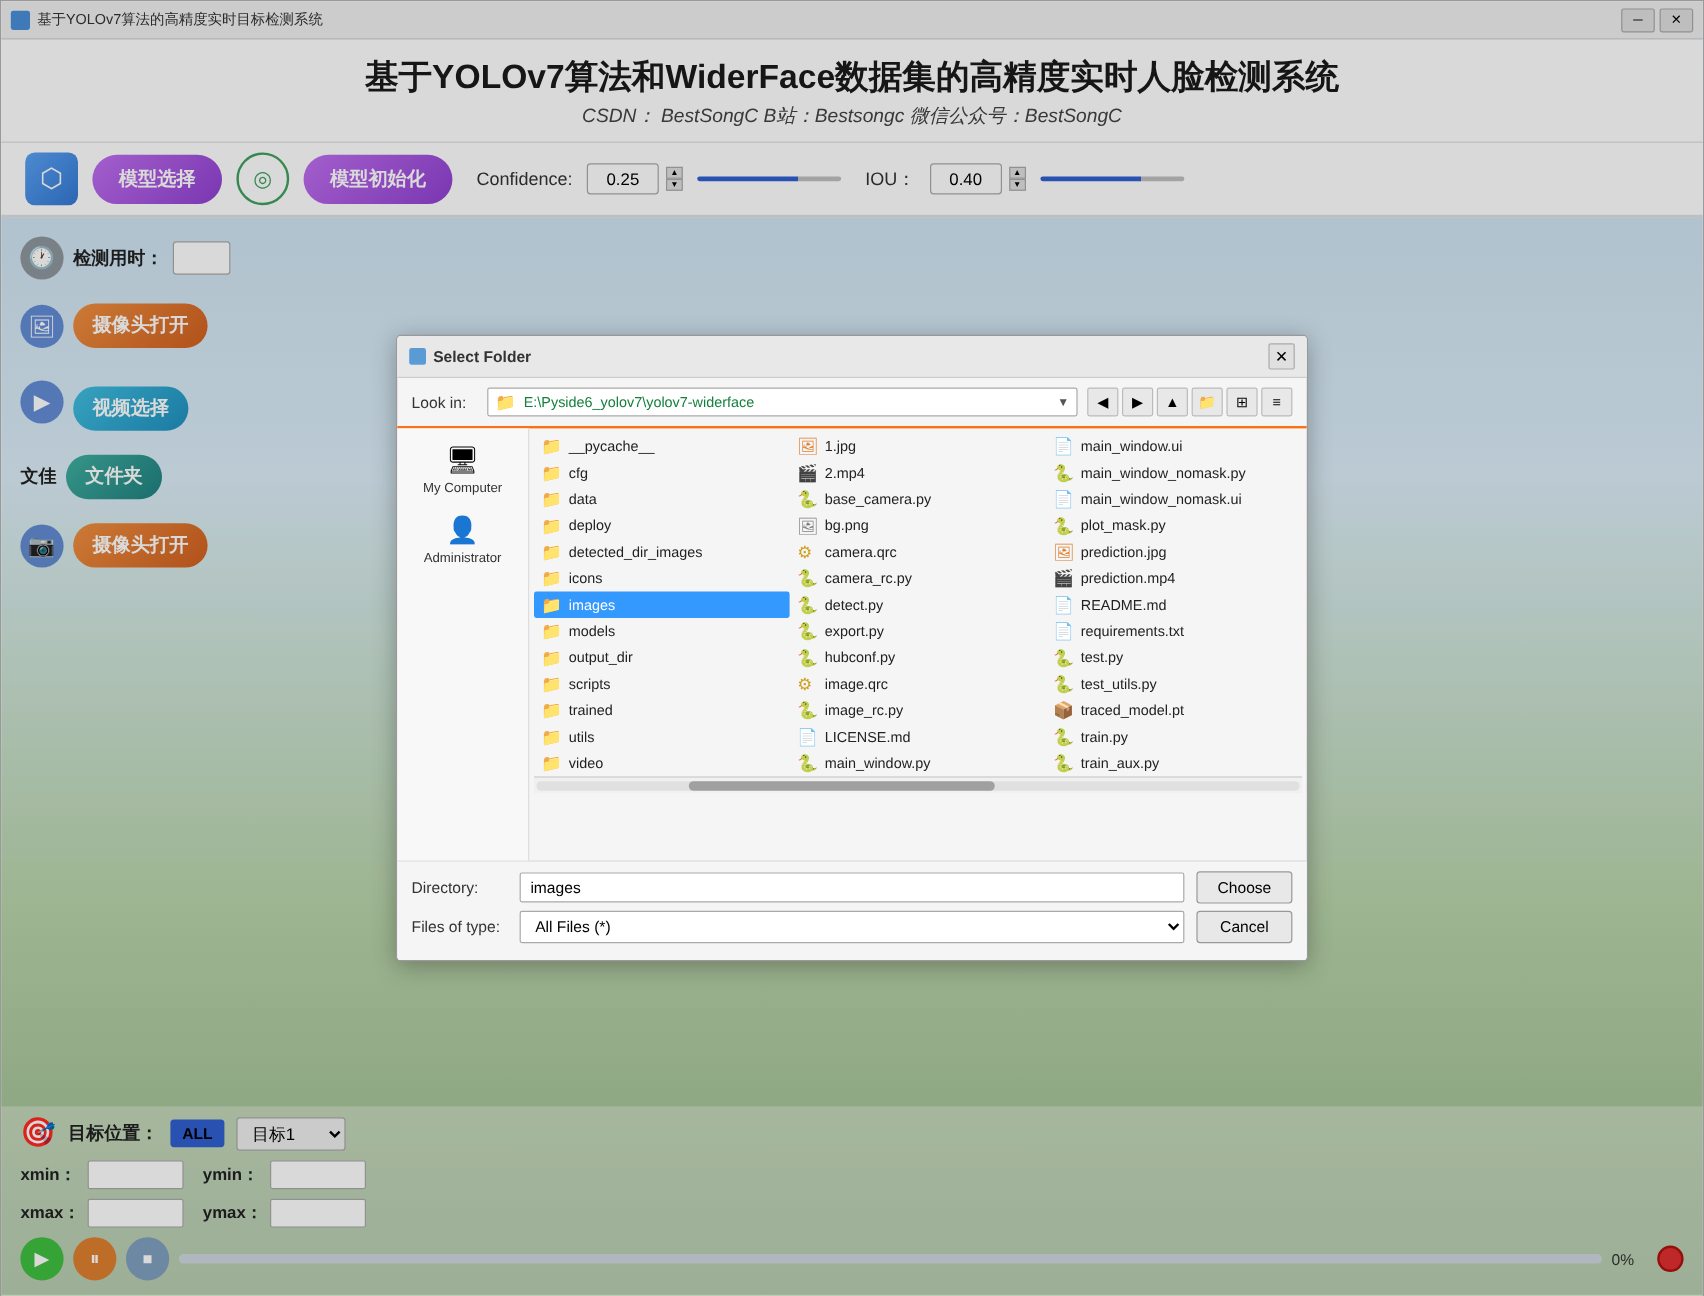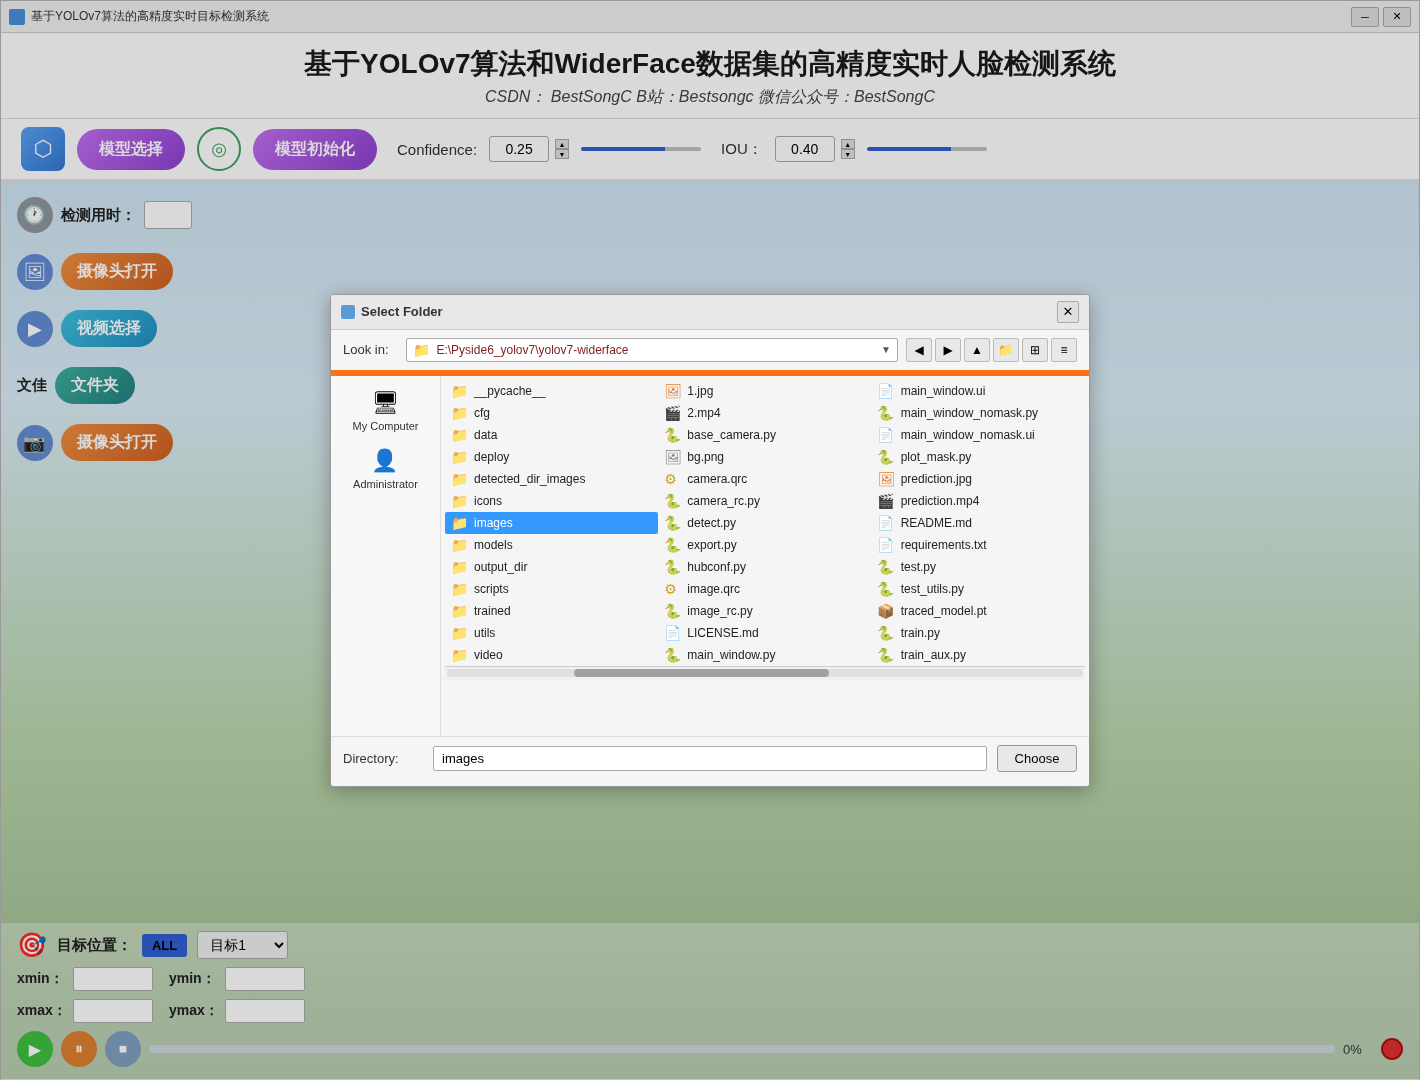--- a/index.html
+++ b/index.html
@@ -196,21 +196,21 @@
     .sidebar-btn {
       padding: 8px 16px;
       border-radius: 20px;
       border: none;
       font-size: 16px;
       font-family: 'Microsoft YaHei', sans-serif;
       cursor: pointer;
       font-weight: bold;
     }
     .btn-orange { background: linear-gradient(135deg, #f09040, #d06020); color: white; }
-    .btn-cyan { background: linear-gradient(135deg, #40c0e0, #2090c0); color: white; }
+    .btn-cyan { background: linear-gradient(135deg, #40c0e0, #2090c0); color: white; margin-top: 12px; }
     .btn-teal { background: linear-gradient(135deg, #40b0a0, #208080); color: white; }
     .sidebar-timer-box {
       width: 48px; height: 28px;
       background: white;
       border: 1px solid #aaa;
       border-radius: 3px;
     }
     .sidebar-text {
       font-size: 15px;
       color: #222;
@@ -373,21 +373,21 @@
       font-size: 13px;
       cursor: pointer;
     }
 
     
     .look-in-row {
       display: flex;
       align-items: center;
       padding: 8px 12px;
       gap: 8px;
-      border-bottom: 6px solid #f97316;
+      border-bottom: 2px solid #f97316;
     }
     .look-in-label {
       font-size: 13px;
       color: #333;
       min-width: 55px;
     }
     .look-in-combo {
       flex: 1;
       display: flex;
       align-items: center;
@@ -396,21 +396,21 @@
       padding: 3px 6px;
       border-radius: 2px;
       gap: 6px;
     }
     .look-in-folder-icon {
       font-size: 14px;
     }
     .look-in-text {
       flex: 1;
       font-size: 12px;
-      color: #7f1d1d;
+      color: #15803d;
     }
     .look-in-arrow {
       font-size: 10px;
       color: #555;
     }
     .nav-buttons {
       display: flex;
       gap: 3px;
     }
     .nav-btn {
@@ -897,18 +897,25 @@
             </div>
           </div>
         </div>
 
         <div class="dialog-bottom">
           <div class="dialog-bottom-row">
             <span class="dialog-bottom-label">Directory:</span>
             <input class="dialog-text-input" type="text" value="images" style="">
             <button class="dialog-action-btn btn-choose">Choose</button>
           </div>
+          <div class="dialog-bottom-row">
+            <span class="dialog-bottom-label">Files of type:</span>
+            <select class="files-type-select">
+              <option>All Files (*)</option>
+            </select>
+            <button class="dialog-action-btn btn-cancel">Cancel</button>
+          </div>
         </div>
       </div>
     </div>
 
   </div>
 </div>
 
 </body></html>

